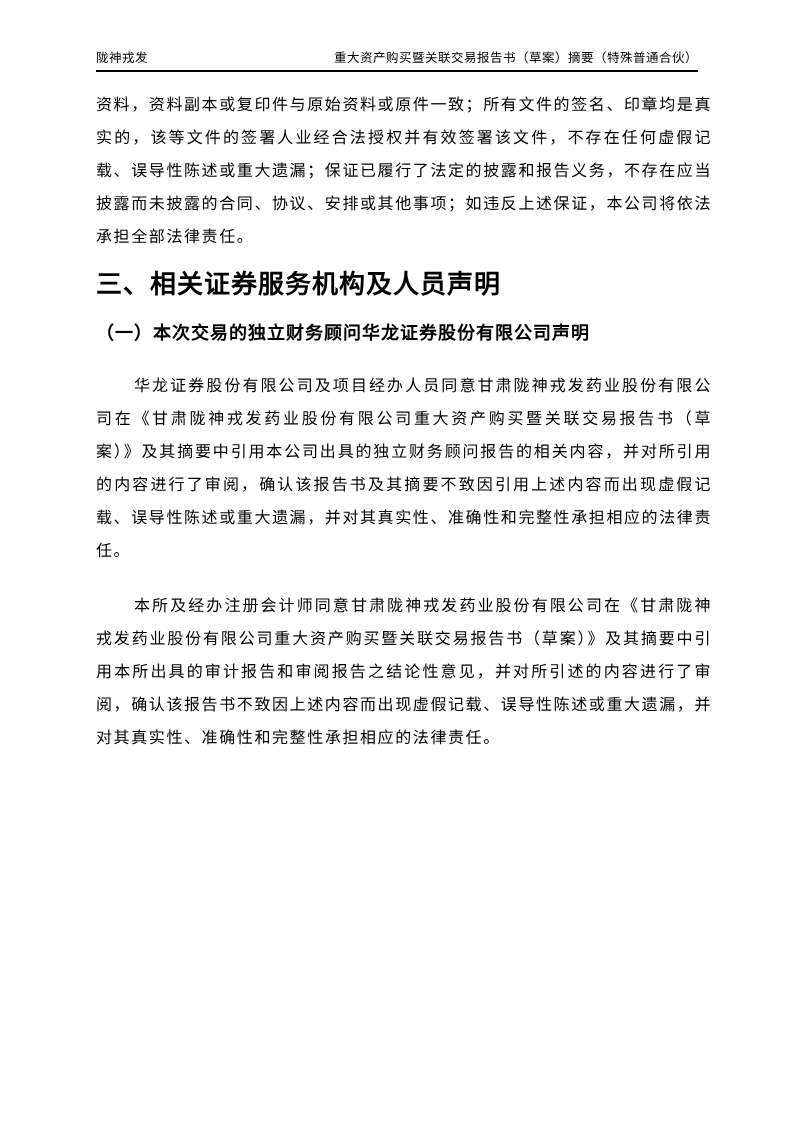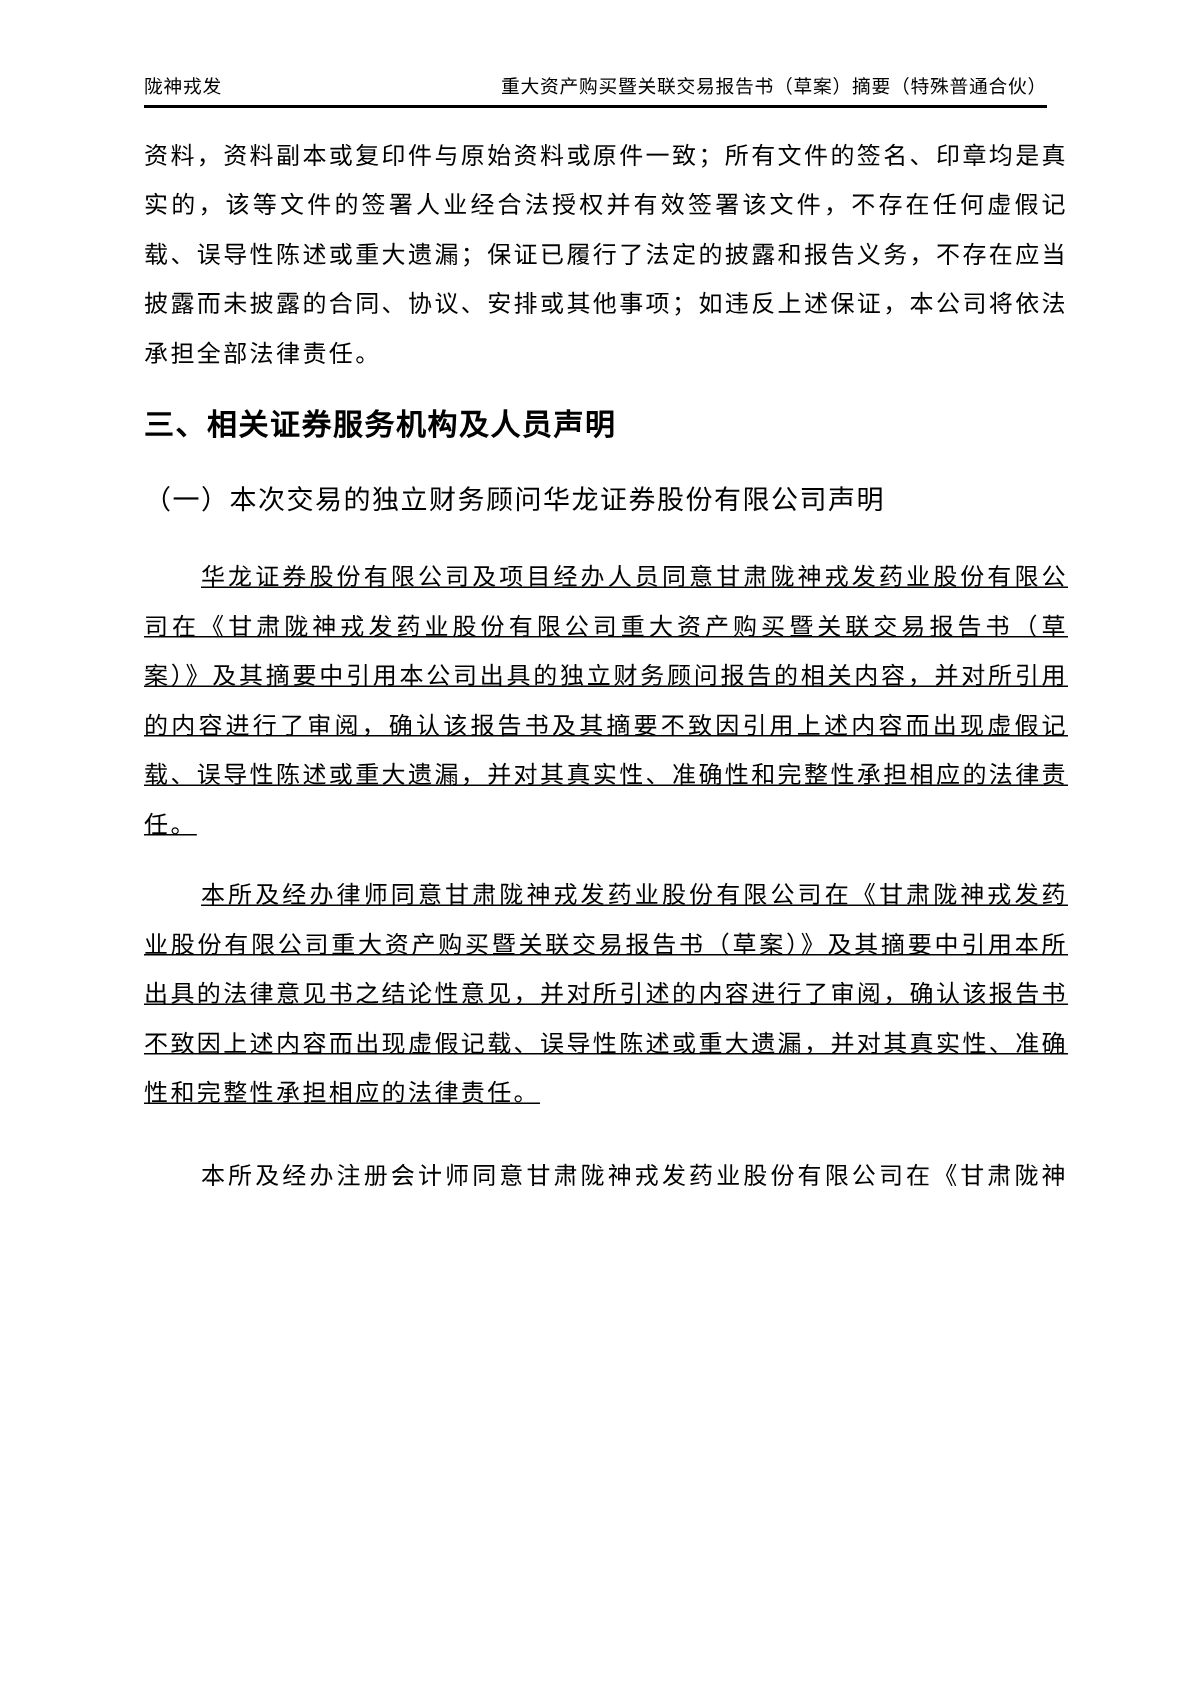--- a/index.html
+++ b/index.html
@@ -45,35 +45,35 @@
     text-align: justify;
     text-justify: inter-ideograph;
   }
   p.indent {
     text-indent: 38px;
   }
   h1.section-heading {
     margin: 16px 0 0 0;
     font-family: "Liberation Sans", "DejaVu Sans", sans-serif;
     font-weight: bold;
-    font-size: 20px;
+    font-size: 26px;
     line-height: 30px;
     letter-spacing: 1px;
   }
   h2.subsection-heading {
     margin: 0;
     font-family: "Liberation Sans", "DejaVu Sans", sans-serif;
-    font-weight: normal;
+    font-weight: bold;
     font-size: 18px;
     line-height: 44px;
     letter-spacing: 1px;
     text-align: justify;
   }
   h2.mt-12 { margin-top: 12px; }
-  p.mt-14 { margin-top: 14px; text-decoration: underline; }
+  p.mt-14 { margin-top: 14px; }
   p.mt-10 { margin-top: 22px; }
   .page-footer {
     position: absolute;
     top: 1038px;
     left: 0;
     width: 793px;
     text-align: center;
     font-size: 12.5px;
     line-height: 16px;
   }
@@ -92,21 +92,20 @@
 
     <p class="body-para">资料，资料副本或复印件与原始资料或原件一致；所有文件的签名、印章均是真实的，该等文件的签署人业经合法授权并有效签署该文件，不存在任何虚假记载、误导性陈述或重大遗漏；保证已履行了法定的披露和报告义务，不存在应当披露而未披露的合同、协议、安排或其他事项；如违反上述保证，本公司将依法承担全部法律责任。</p>
 
     <h1 class="section-heading">三、相关证券服务机构及人员声明</h1>
 
     <h2 class="subsection-heading mt-12">（一）本次交易的独立财务顾问华龙证券股份有限公司声明</h2>
 
     <p class="body-para indent mt-14">华龙证券股份有限公司及项目经办人员同意甘肃陇神戎发药业股份有限公司在《甘肃陇神戎发药业股份有限公司重大资产购买暨关联交易报告书（草案）》及其摘要中引用本公司出具的独立财务顾问报告的相关内容，并对所引用的内容进行了审阅，确认该报告书及其摘要不致因引用上述内容而出现虚假记载、误导性陈述或重大遗漏，并对其真实性、准确性和完整性承担相应的法律责任。</p>
 
 
-    <p class="body-para indent mt-14">本所及经办律师同意甘肃陇神戎发药业股份有限公司在《甘肃陇神戎发药业股份有限公司重大资产购买暨关联交易报告书（草案）》及其摘要中引用本所出具的法律意见书之结论性意见，并对所引述的内容进行了审阅，确认该报告书不致因上述内容而出现虚假记载、误导性陈述或重大遗漏，并对其真实性、准确性和完整性承担相应的法律责任。</p>
 
 
     <p class="body-para indent mt-10">本所及经办注册会计师同意甘肃陇神戎发药业股份有限公司在《甘肃陇神戎发药业股份有限公司重大资产购买暨关联交易报告书（草案）》及其摘要中引用本所出具的审计报告和审阅报告之结论性意见，并对所引述的内容进行了审阅，确认该报告书不致因上述内容而出现虚假记载、误导性陈述或重大遗漏，并对其真实性、准确性和完整性承担相应的法律责任。</p>
 
   </div>
 
   <div class="page-footer">
     <span>2</span>
   </div>
 

